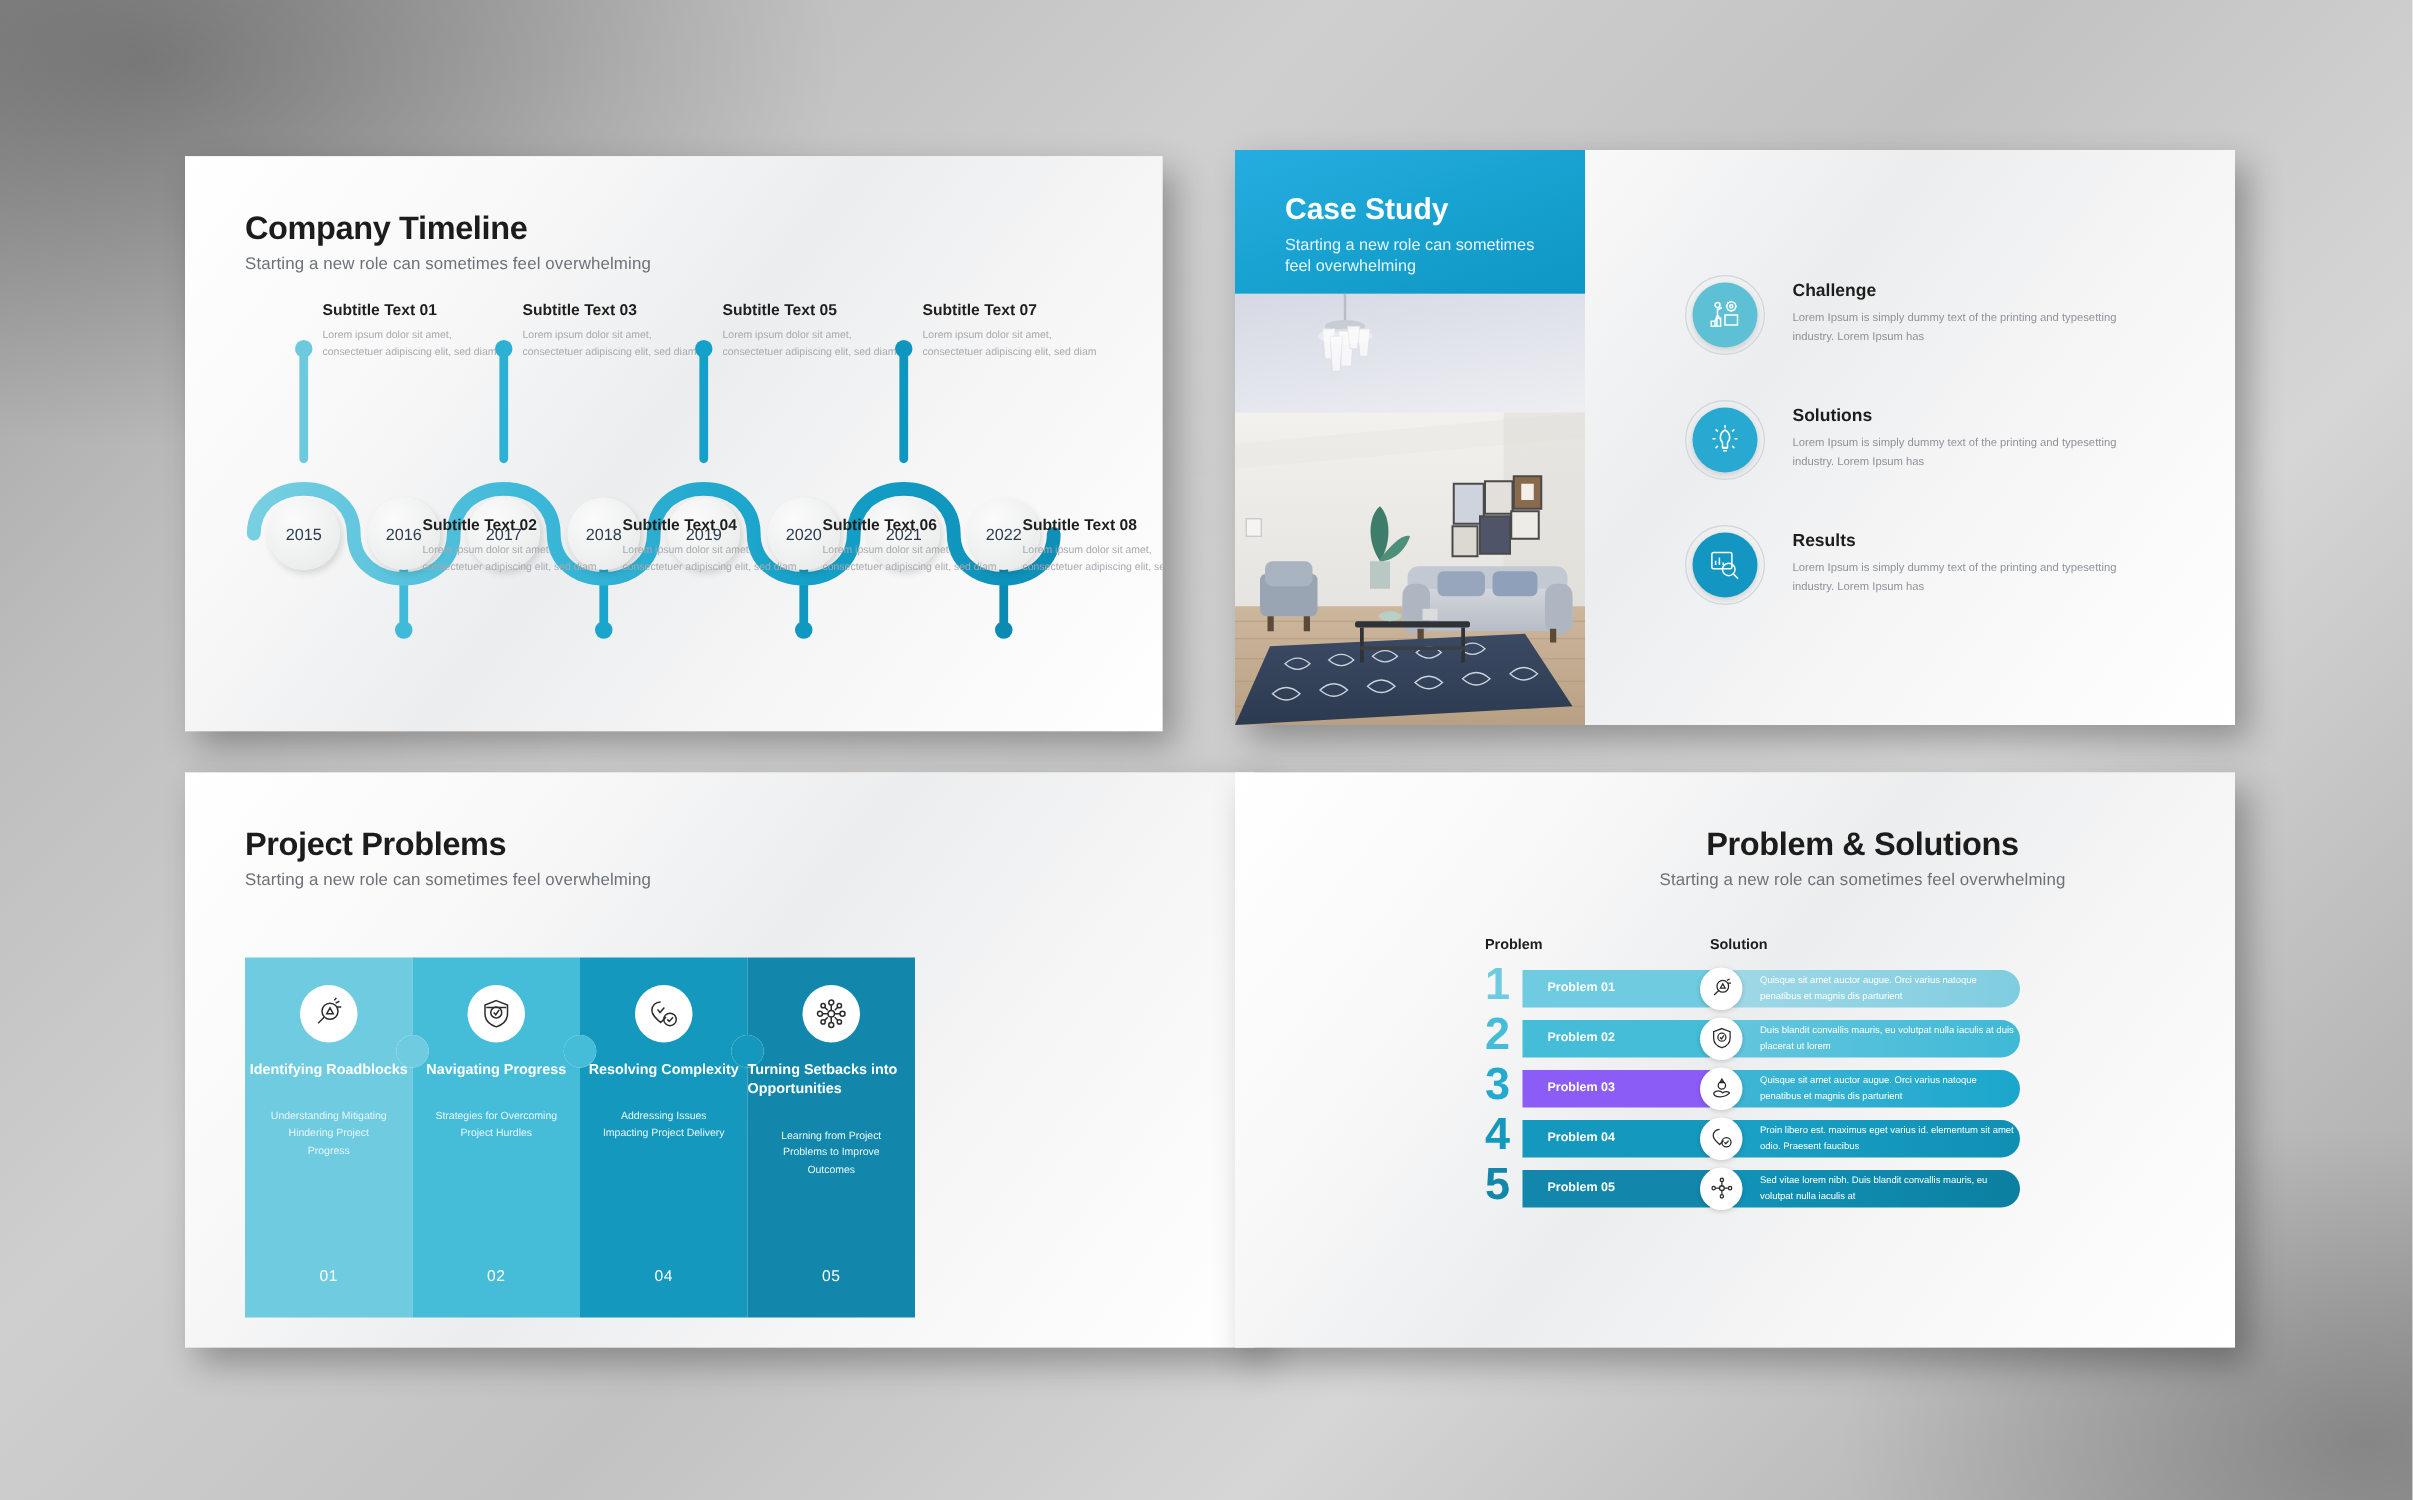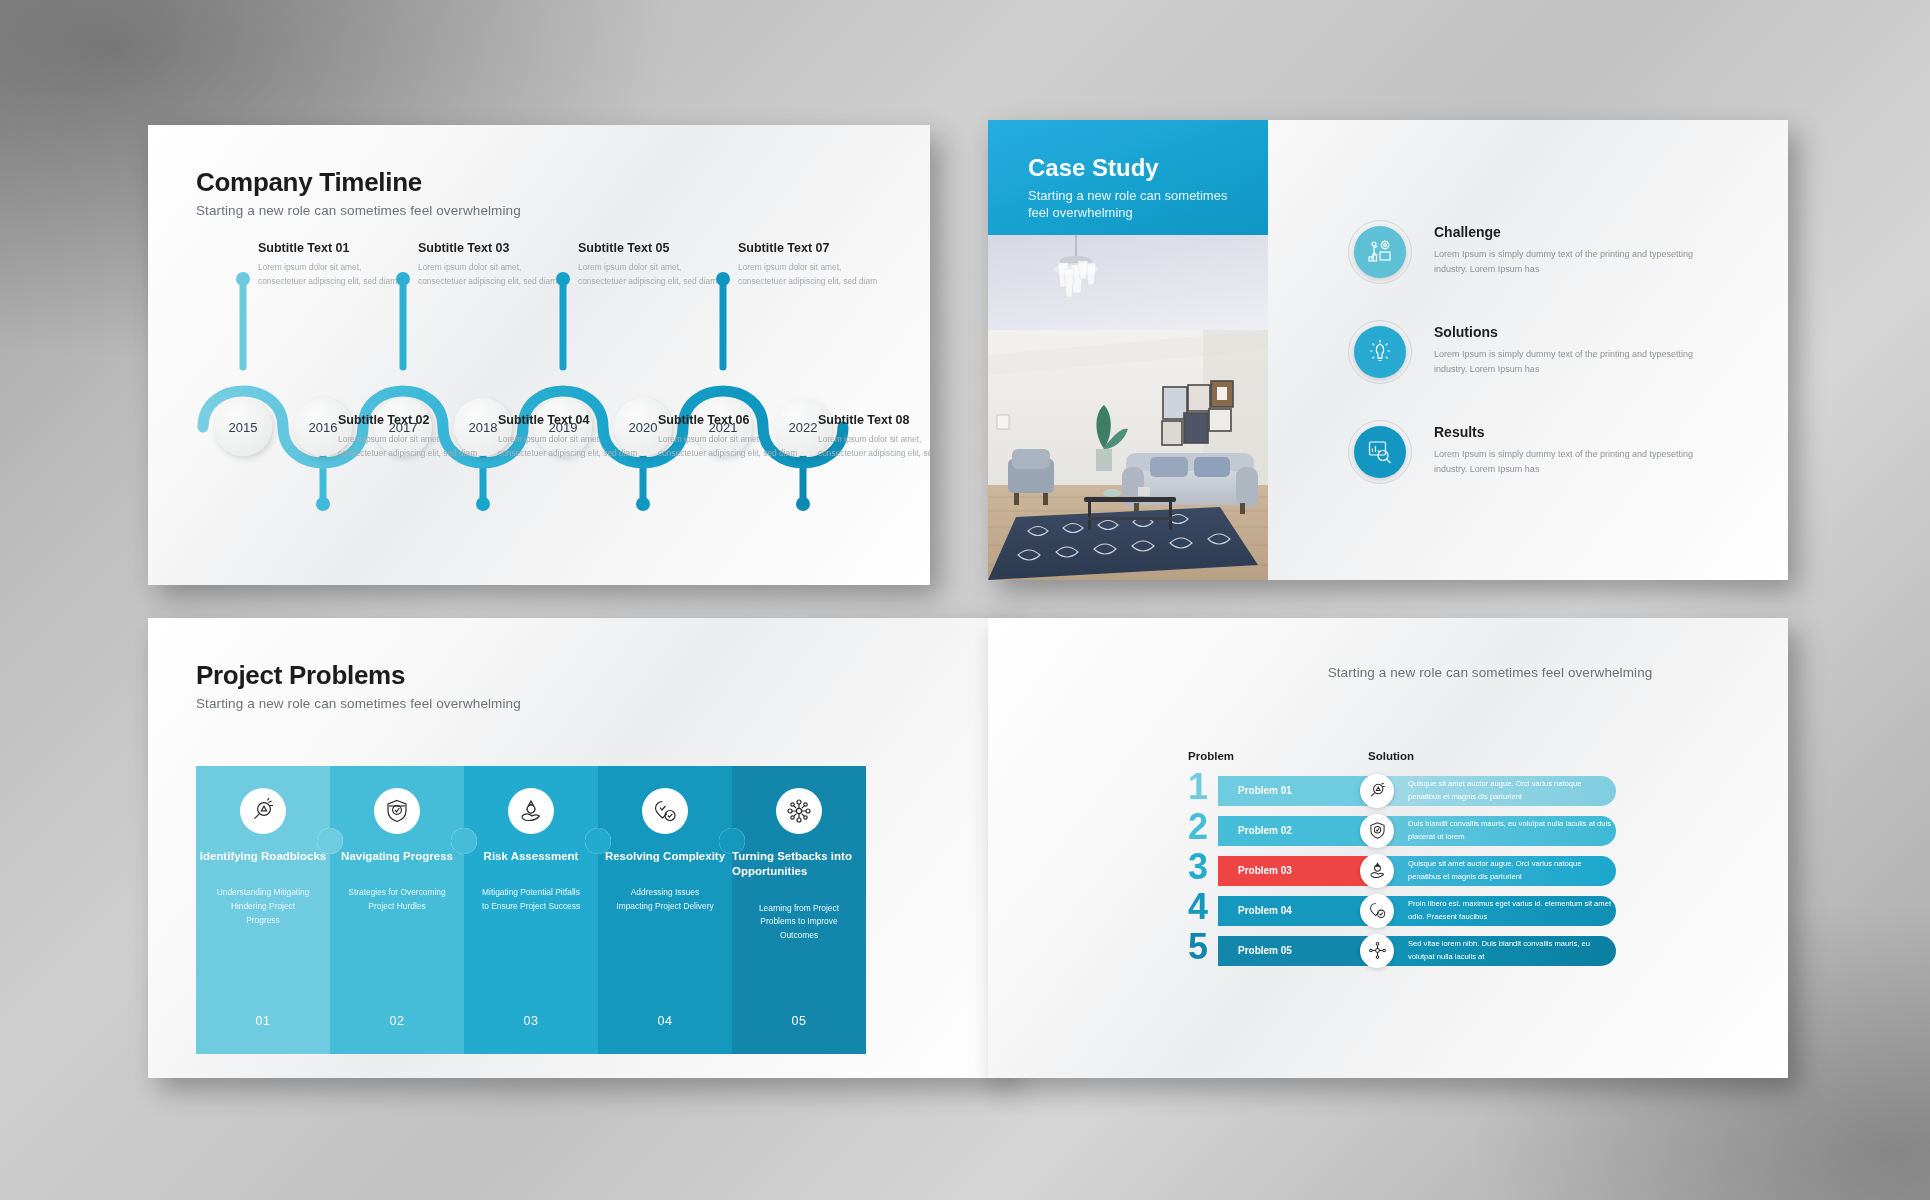--- a/index.html
+++ b/index.html
@@ -433,36 +433,20 @@
             <circle cx="13" cy="12" r="4.4"></circle>
             <path d="M11 12 l1.6 1.8 L15.3 10"></path>
             <path d="M5 8 h16"></path>
           </svg>
         </div>
         <div class="pz-title">Navigating Progress</div>
         <div class="pz-desc">Strategies for Overcoming Project Hurdles</div>
         <div class="pz-num">02</div>
       </div>
 
-      <div class="pz" style="background:#22abcf;">
-        <div class="pz-notch-in"></div>
-        <div class="pz-notch-out" style="background:#22abcf;"></div>
-        <div class="pz-icon">
-          <svg width="26" height="26" viewBox="0 0 26 26" fill="none" stroke="#2b2b2b" stroke-width="1.2">
-            <path d="M13 3 l2.2 4 h-4.4 Z"></path>
-            <circle cx="13" cy="11" r="4"></circle>
-            <path d="M13 5.6v1.3M13 15v1.3M17.4 11h-1.3M9.9 11H8.6M16.1 7.9l-.9.9M10.8 13.2l-.9.9M16.1 14.1l-.9-.9M10.8 8.8l-.9-.9"></path>
-            <path d="M4 18 c3 -2.5 7 -2.5 10 0 c2.5 -1.5 5 -1.5 7.5 0"></path>
-            <path d="M4 18 c0 3 3 4.5 7 4.5 c4.5 0 8 -1.5 10.5 -4.5"></path>
-          </svg>
-        </div>
-        <div class="pz-title">Risk Assessment</div>
-        <div class="pz-desc">Mitigating Potential Pitfalls to Ensure Project Success</div>
-        <div class="pz-num">03</div>
-      </div>
 
       <div class="pz" style="background:#1598bd;">
         <div class="pz-notch-in"></div>
         <div class="pz-notch-out" style="background:#1598bd;"></div>
         <div class="pz-icon">
           <svg width="26" height="26" viewBox="0 0 26 26" fill="none" stroke="#2b2b2b" stroke-width="1.2">
             <path d="M10.5 3.5 C6.5 3.5 3.5 6.5 3.5 10.2 C3.5 14 7 17 10.5 20 C12 18.6 13.5 17.2 14.8 15.6"></path>
             <path d="M8 9.5 l2 2.5 l3.5 -4"></path>
             <circle cx="18" cy="17.5" r="5"></circle>
             <path d="M15.8 17.5 l1.6 1.7 l3 -3.4"></path>
@@ -496,20 +480,21 @@
 
     </div>
   </div>
 </div>
 
 <div class="slide" id="slide-probsol">
   <div class="slide-sheen"></div>
   <div class="slide-inner">
 
     <div class="ps-head">
+      <div class="s-title">Problem &amp; Solutions</div>
       <div class="s-sub">Starting a new role can sometimes  feel overwhelming</div>
     </div>
 
     <div class="ps-cols">
       <div class="ps-colhead">
         <div class="c1">Problem</div>
         <div>Solution</div>
       </div>
 
       <div class="ps-rows">
@@ -544,21 +529,21 @@
                 <path d="M11 12 l1.6 1.8 L15.3 10"></path>
             </svg>
           </div>
           <div class="ps-sbar" style="background:linear-gradient(90deg,#63c6dd,#3fb9d6);">
             <p>Duis blandit convallis mauris, eu volutpat nulla iaculis at duis placerat ut lorem</p>
           </div>
         </div>
 
         <div class="ps-row">
           <div class="ps-bignum" style="color:#22abcf;">3</div>
-          <div class="ps-pbar" style="background:#ef4444;">
+          <div class="ps-pbar" style="background:#8b5cf6;">
             <span>Problem 03</span>
           </div>
           <div class="ps-circ">
             <svg width="19" height="19" viewBox="0 0 26 26" fill="none" stroke="#2b2b2b" stroke-width="1.4">
               <circle cx="13" cy="10" r="4"></circle>
                 <path d="M13 3 l2.2 4 h-4.4 Z"></path>
               <path d="M4 18 c3 -2.5 7 -2.5 10 0 c2.5 -1.5 5 -1.5 7.5 0"></path>
               <path d="M4 18 c0 3 3 4.5 7 4.5 c4.5 0 8 -1.5 10.5 -4.5"></path>
             </svg>
           </div>

